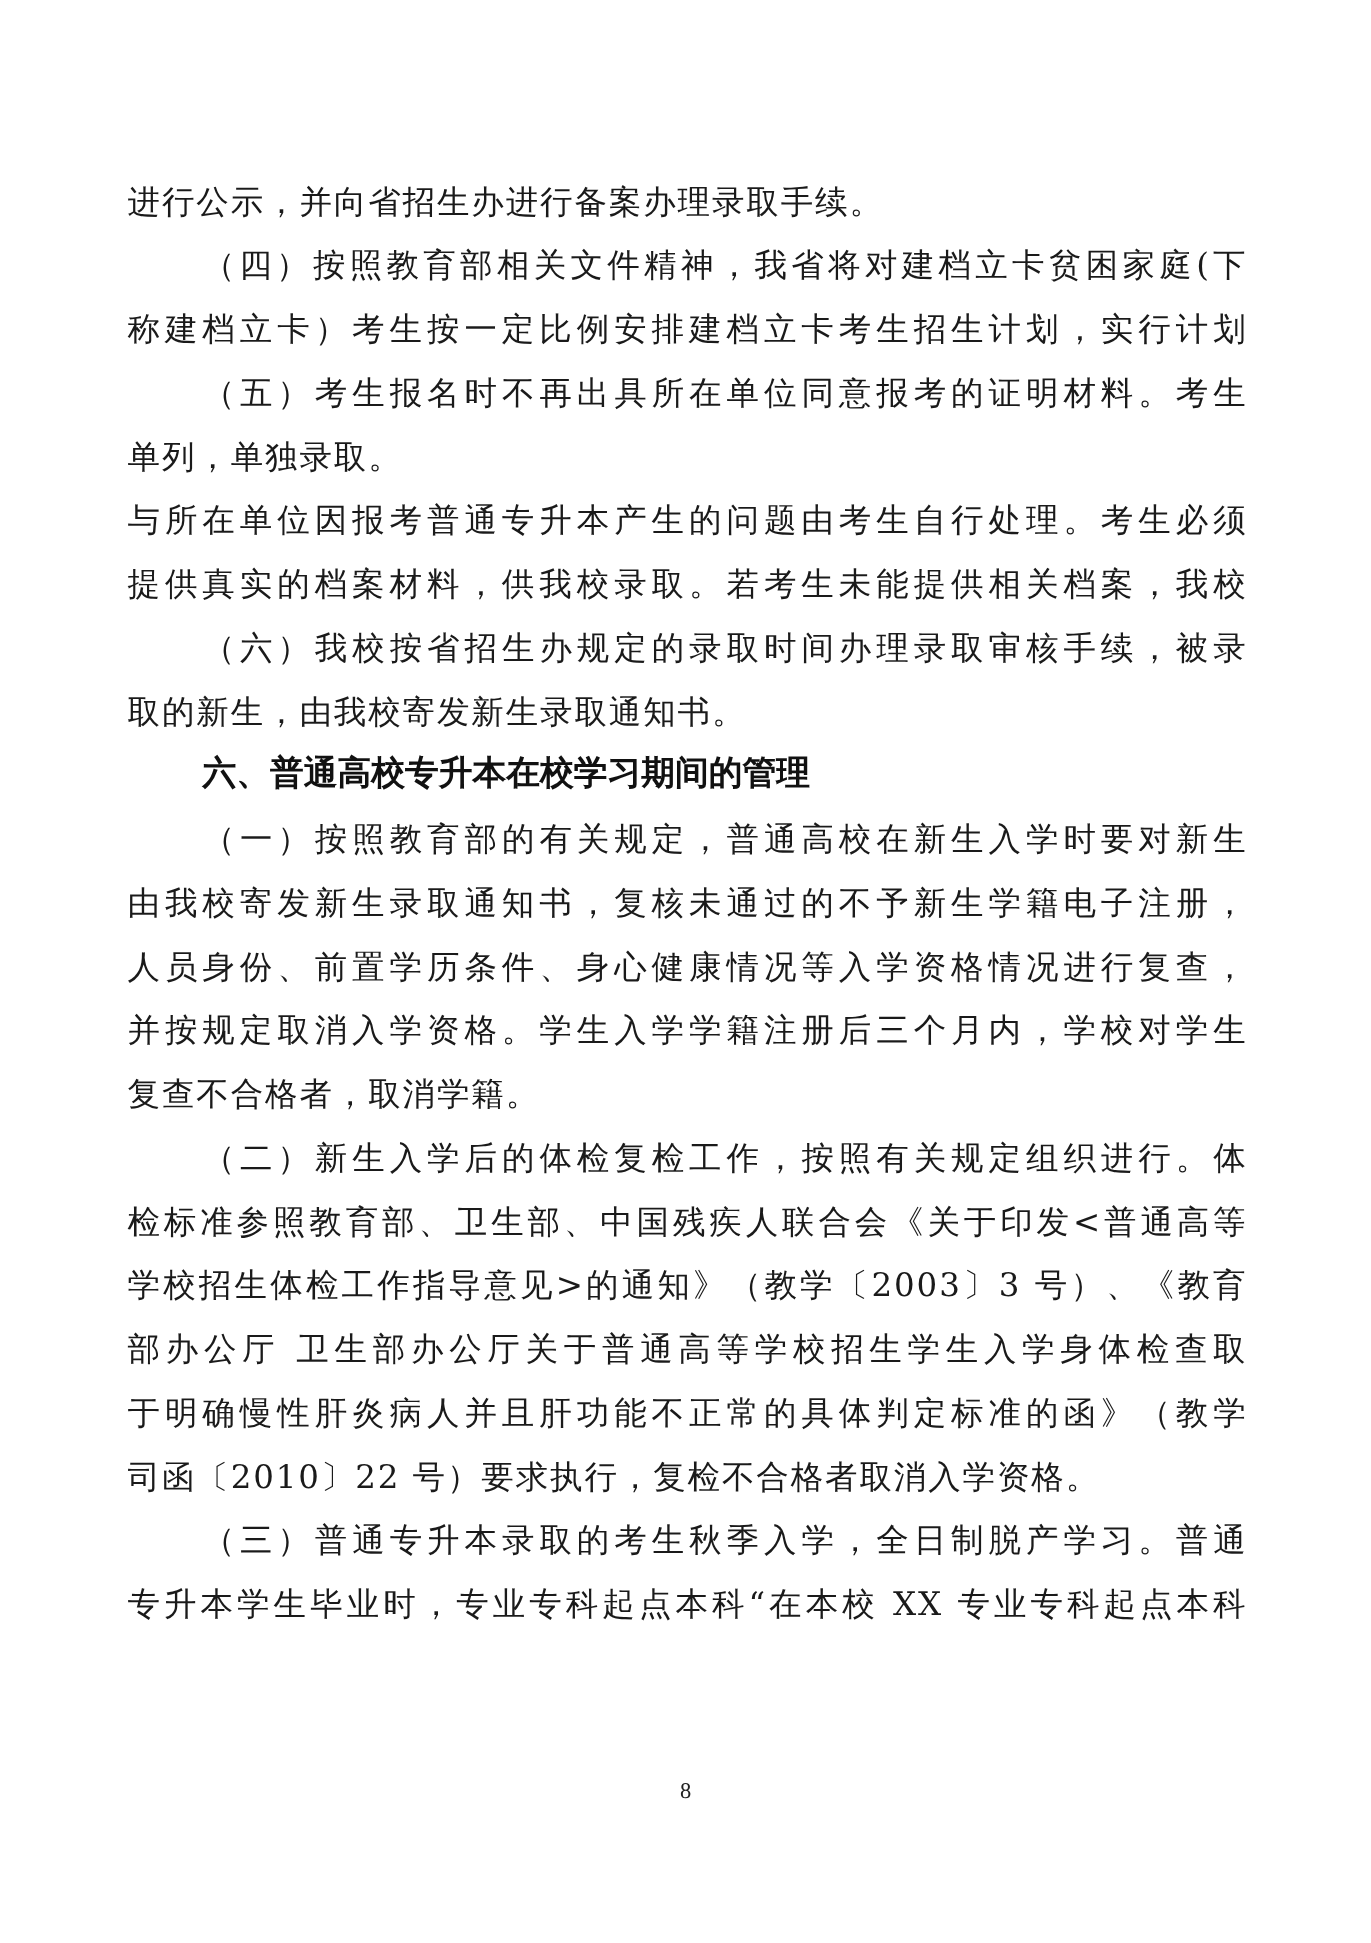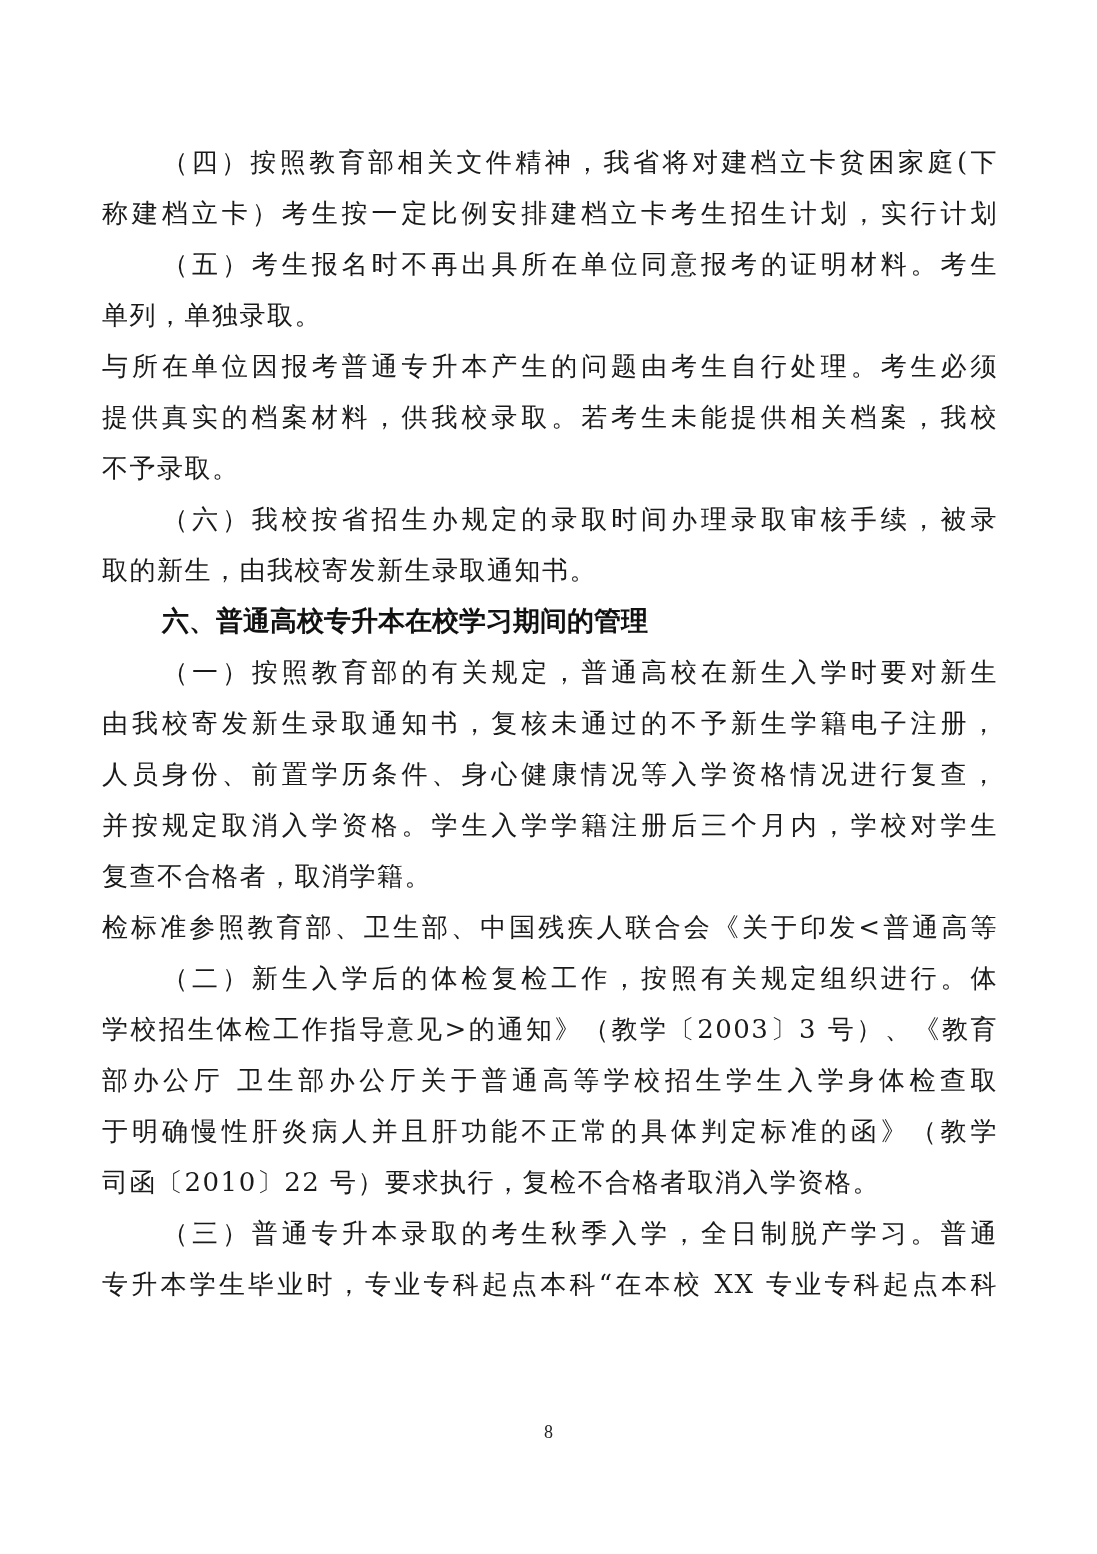--- a/index.html
+++ b/index.html
@@ -11,51 +11,51 @@
   }
   .line {
     height: 51px; line-height: 51px; white-space: nowrap;
     text-align: justify; text-align-last: justify;
     letter-spacing: 1.5px;
   }
   .line.last { text-align-last: left; }
   .indent { padding-left: 60px; }
   .heading {
     height: 51px; line-height: 51px; white-space: nowrap;
-    font-family: Liberation Sans, sans-serif;
+    font-family: Liberation Mono, monospace;
     font-weight: bold; font-size: 27px; padding-left: 60px; color: #111;
   }
   .page-number {
     position: absolute; left: 0; width: 1097px; top: 1422px; text-align: center;
     font-family: "Liberation Serif", "DejaVu Serif", serif; font-size: 18px; color: #222;
   }
 </style>
 </head>
 <body>
 
 <div class="page">
+  <div class="line last">进行公示，并向省招生办进行备案办理录取手续。</div>
   <div class="line indent">（四）按照教育部相关文件精神，我省将对建档立卡贫困家庭(下</div>
   <div class="line">称建档立卡）考生按一定比例安排建档立卡考生招生计划，实行计划</div>
   <div class="line indent">（五）考生报名时不再出具所在单位同意报考的证明材料。考生</div>
   <div class="line last">单列，单独录取。</div>
   <div class="line">与所在单位因报考普通专升本产生的问题由考生自行处理。考生必须</div>
   <div class="line">提供真实的档案材料，供我校录取。若考生未能提供相关档案，我校</div>
-  <div class="line last">不予录取。</div>
   <div class="line indent">（六）我校按省招生办规定的录取时间办理录取审核手续，被录</div>
   <div class="line last">取的新生，由我校寄发新生录取通知书。</div>
 
   <div class="heading">六、普通高校专升本在校学习期间的管理</div>
 
   <div class="line indent">（一）按照教育部的有关规定，普通高校在新生入学时要对新生</div>
   <div class="line">由我校寄发新生录取通知书，复核未通过的不予新生学籍电子注册，</div>
   <div class="line">人员身份、前置学历条件、身心健康情况等入学资格情况进行复查，</div>
   <div class="line">并按规定取消入学资格。学生入学学籍注册后三个月内，学校对学生</div>
   <div class="line last">复查不合格者，取消学籍。</div>
+  <div class="line indent">（二）新生入学后的体检复检工作，按照有关规定组织进行。体</div>
   <div class="line">检标准参照教育部、卫生部、中国残疾人联合会《关于印发&lt;普通高等</div>
-  <div class="line indent">（二）新生入学后的体检复检工作，按照有关规定组织进行。体</div>
   <div class="line">学校招生体检工作指导意见&gt;的通知》（教学〔2003〕3 号）、《教育</div>
   <div class="line">部办公厅 卫生部办公厅关于普通高等学校招生学生入学身体检查取</div>
   <div class="line">于明确慢性肝炎病人并且肝功能不正常的具体判定标准的函》（教学</div>
   <div class="line last">司函〔2010〕22 号）要求执行，复检不合格者取消入学资格。</div>
   <div class="line indent">（三）普通专升本录取的考生秋季入学，全日制脱产学习。普通</div>
   <div class="line">专升本学生毕业时，专业专科起点本科“在本校 XX 专业专科起点本科</div>
 </div>
 
 <div class="page-number">8</div>
 

